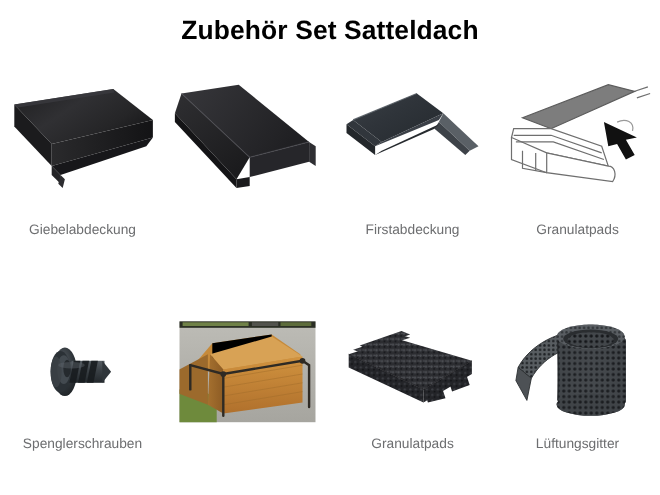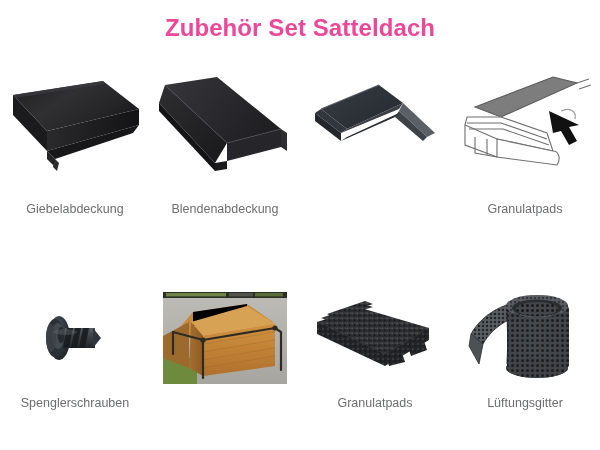--- a/index.html
+++ b/index.html
@@ -21,21 +21,21 @@
     background: #ffffff;
   }
   .page-title {
     position: absolute;
     top: 14px;
     left: 0;
     width: 600px;
     text-align: center;
     font-size: 24px;
     font-weight: bold;
-    color: #ec4899;
+    color: #000000;
     letter-spacing: 0.1px;
   }
   .grid {
     position: absolute;
     top: 64px;
     left: 0;
     width: 516px;
   }
   .row {
     display: flex;
@@ -121,21 +121,20 @@
             </defs>
             <polygon points="8,18 60,10 124,62 70,76" fill="url(#bcB)"></polygon>
             <polygon points="8,18 70,76 58,96 2,36" fill="url(#bcA)"></polygon>
             <polygon points="70,76 124,62 124,80 70,94" fill="#26262a"></polygon>
             <polygon points="58,96 70,94 70,102 58,104" fill="#1a1a1c"></polygon>
             <polygon points="2,36 58,96 58,104 2,44" fill="#141416"></polygon>
             <polygon points="124,62 130,66 130,84 124,80" fill="#2e2e32"></polygon>
             <polyline points="8,18 70,76 124,62" fill="none" stroke="#4a4a50" stroke-width="1" opacity="0.7"></polyline>
           </svg>
         </div>
-        <div class="caption">Blendenabdeckung</div>
       </div>
 
       <div class="cell">
         <div class="art">
           <svg width="136" height="110" viewBox="0 0 136 110">
             <defs>
               <linearGradient id="rcTop" x1="0" y1="0" x2="0.9" y2="0.8">
                 <stop offset="0" stop-color="#3a4046"></stop>
                 <stop offset="0.5" stop-color="#2f343a"></stop>
                 <stop offset="1" stop-color="#272c31"></stop>
@@ -144,20 +143,21 @@
             <polygon points="14,42 72,18 96,36 40,62" fill="url(#rcTop)"></polygon>
             <polygon points="8,46 14,42 40,62 34,66" fill="#31363c"></polygon>
             <polygon points="8,46 34,66 34,74 8,54" fill="#23272b"></polygon>
             <polygon points="34,66 40,62 96,36 92,42" fill="#3b4047"></polygon>
             <polygon points="96,36 128,66 120,70 92,44" fill="#5a6066"></polygon>
             <polygon points="92,44 120,70 116,74 88,50" fill="#3d4248"></polygon>
             <polygon points="34,74 40,70 92,46 88,50" fill="#262a2e"></polygon>
             <polyline points="14,42 72,18" fill="none" stroke="#4e555c" stroke-width="1.2" opacity="0.85"></polyline>
           </svg>
         </div>
+        <div class="caption">Firstabdeckung</div>
       </div>
 
       <div class="cell">
         <div class="art">
           <svg width="136" height="110" viewBox="0 0 136 110">
             <g stroke="#6f6f6f" stroke-width="1.1" fill="none">
               <polygon points="18,40 96,10 120,16 44,50" fill="#7d7d7d" stroke="#5c5c5c"></polygon>
               <polyline points="120,16 132,12"></polyline>
               <polyline points="122,22 134,18"></polyline>
               <polygon points="10,50 44,50 90,66 96,84 40,72 8,58" fill="#ffffff" stroke="#6f6f6f"></polygon>

